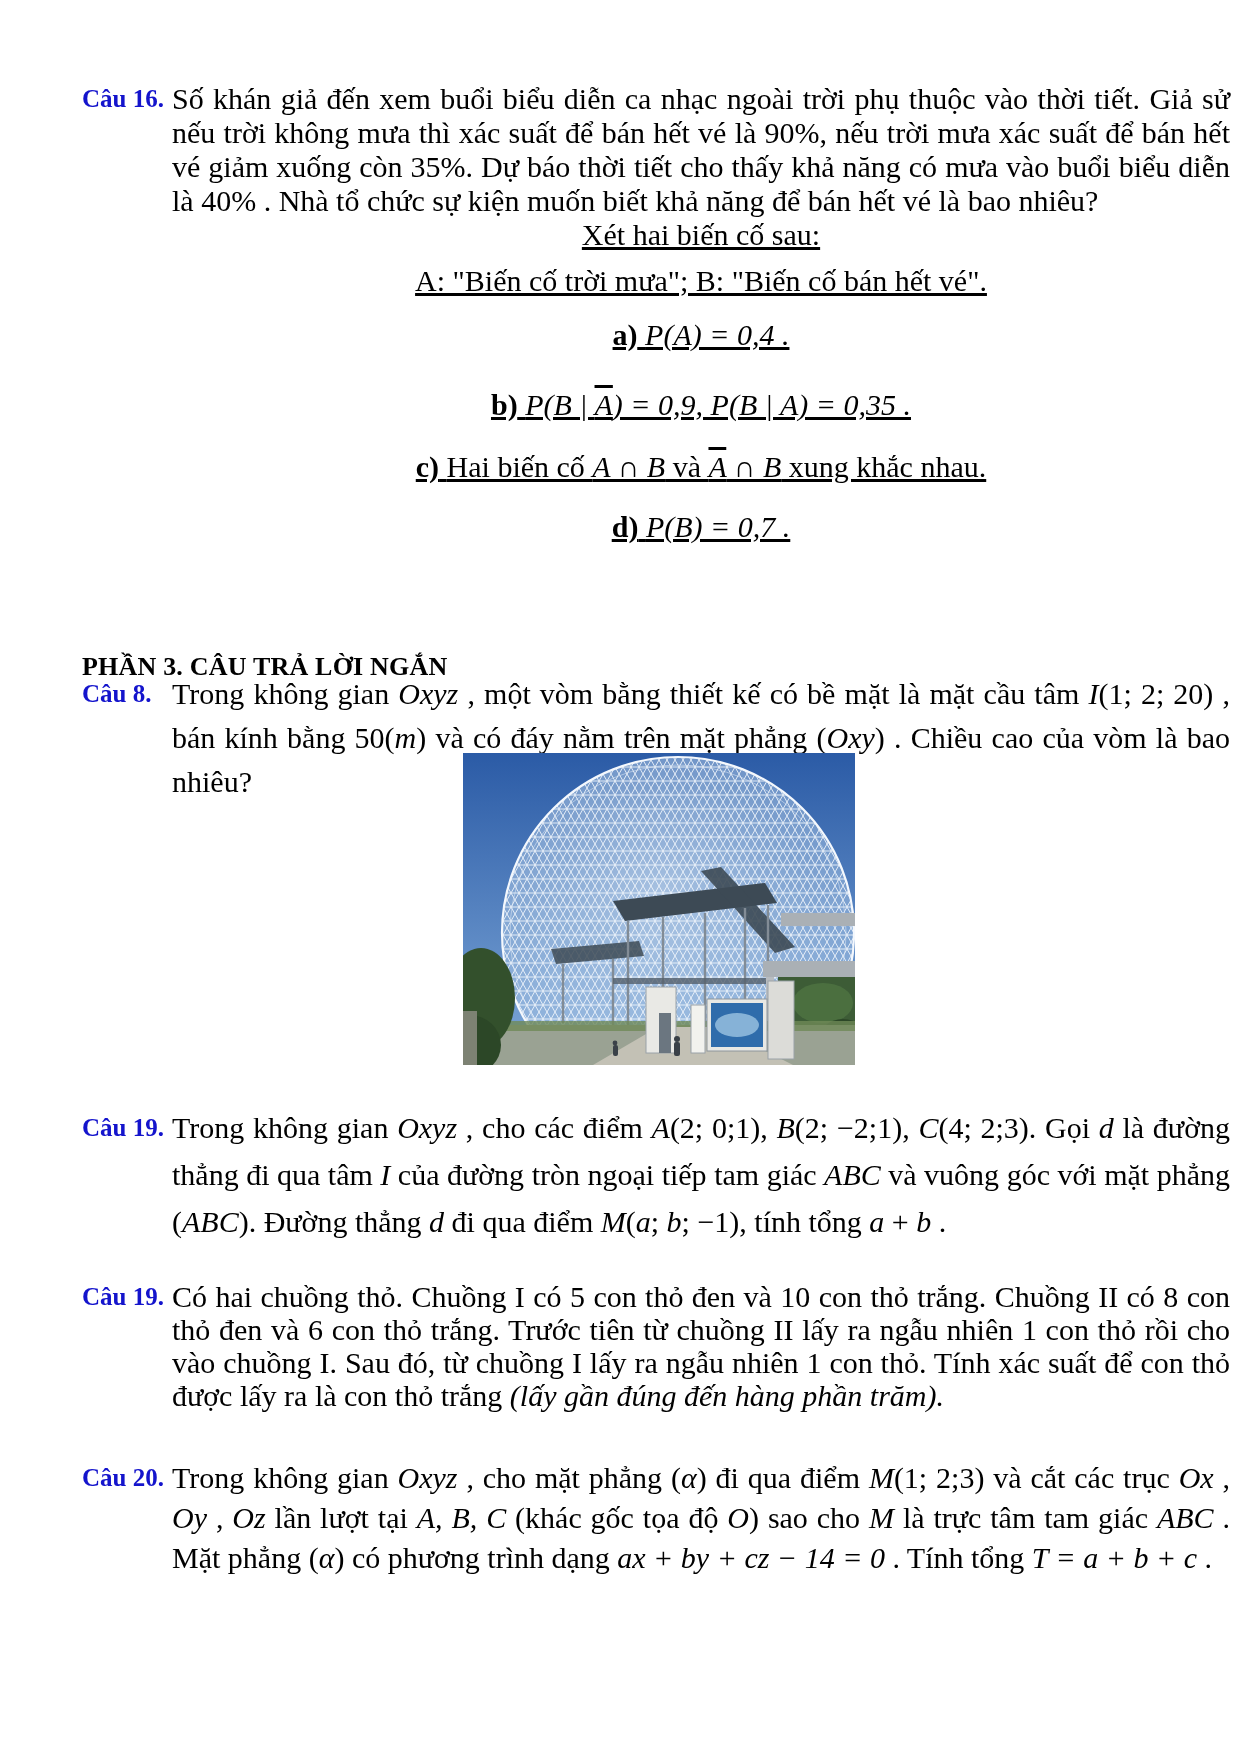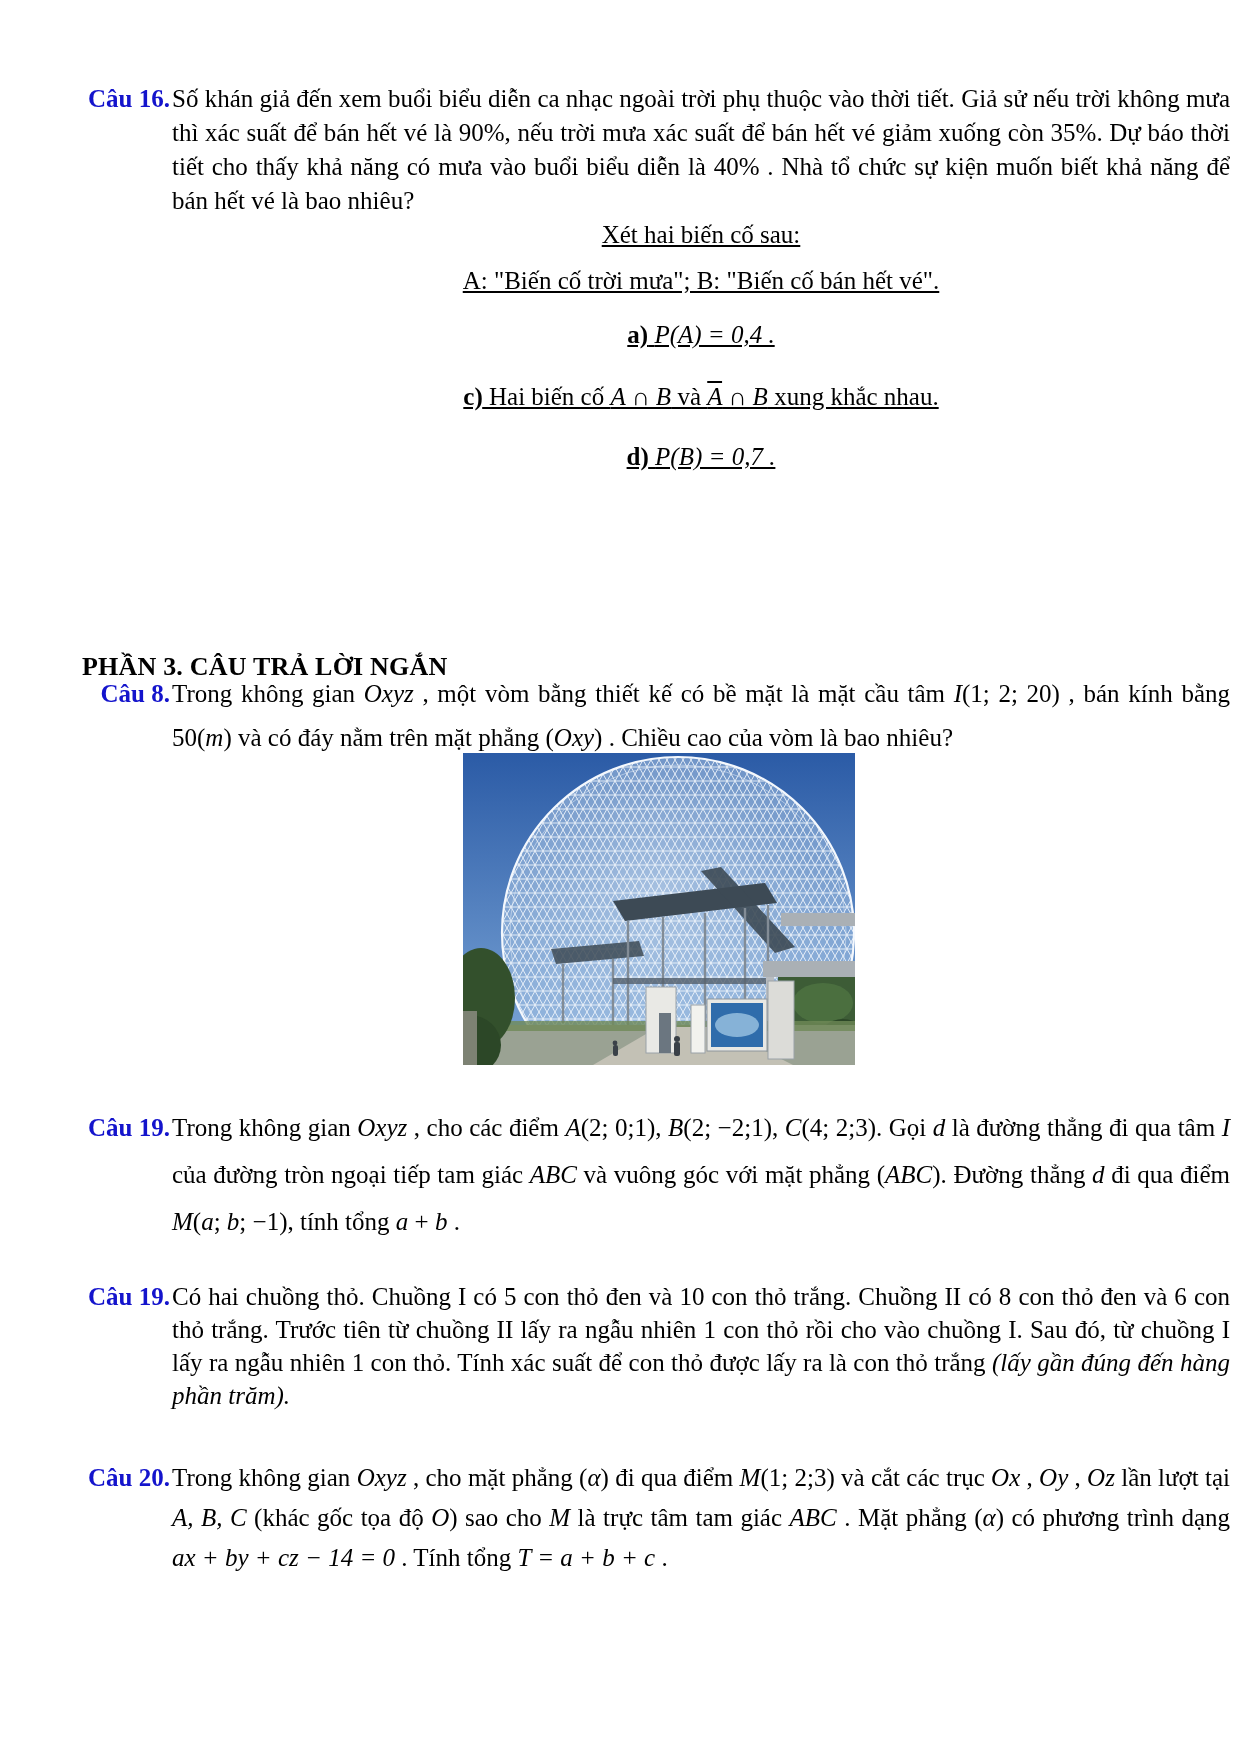--- a/index.html
+++ b/index.html
@@ -9,25 +9,24 @@
     font-family:"Liberation Serif","DejaVu Serif",serif;
     color:#000;
   }
   .page { position:relative; width:1241px; height:1755px; background:#fff; overflow:hidden; }
 
   .q { position:absolute; left:0; width:1241px; }
   .qlabel {
     position:absolute; left:82px; top:0; width:88px;
     font-weight:bold; color:#1414cc; font-size:25px; line-height:34px;
     white-space:nowrap;
-    text-align:right;
   }
   .qcontent {
     position:absolute; left:172px; top:0; width:1058px;
-    font-size:25px; line-height:34px; text-align:justify;
+    font-size:30px; line-height:34px; text-align:justify;
   }
   .lh44 { line-height:44px; }
   .lh47 { line-height:47px; }
   .lh40 { line-height:40px; }
   .lh33 { line-height:33px; }
 
   .heading {
     position:absolute; left:82px; font-weight:bold; font-size:26px;
     letter-spacing:0.2px; white-space:nowrap;margin-top:28px;
   }
@@ -48,20 +47,21 @@
 
 <div class="page">
 
   <div class="q" style="top:82px">
     <div class="qlabel">Câu 16.</div>
     <div class="qcontent">
       <p>Số khán giả đến xem buổi biểu diễn ca nhạc ngoài trời phụ thuộc vào thời tiết. Giả sử nếu trời không mưa thì xác suất để bán hết vé là 90%, nếu trời mưa xác suất để bán hết vé giảm xuống còn 35%. Dự báo thời tiết cho thấy khả năng có mưa vào buổi biểu diễn là 40% . Nhà tổ chức sự kiện muốn biết khả năng để bán hết vé là bao nhiêu?</p>
       <p class="opt">Xét hai biến cố sau:</p>
       <p class="opt" style="margin-top:12px">A: "Biến cố trời mưa"; B: "Biến cố bán hết vé".</p>
       <p class="opt" style="margin-top:20px"><span class="ilabel">a)</span> <span class="mi">P(A) = 0,4 .</span></p>
+      <p class="opt" style="margin-top:36px"><span class="ilabel">b)</span> <span class="mi">P(B | </span><span class="ovl">A</span><span class="mi">) = 0,9, P(B | A) = 0,35 .</span></p>
       <p class="opt" style="margin-top:28px"><span class="ilabel">c)</span> <span>Hai biến cố </span><span class="mi">A ∩ B</span><span> và </span><span class="ovl">A</span><span class="mi"> ∩ B</span><span> xung khắc nhau.</span></p>
       <p class="opt" style="margin-top:26px"><span class="ilabel">d)</span> <span class="mi">P(B) = 0,7 .</span></p>
     </div>
   </div>
 
   <div class="heading" style="top:624px">PHẦN 3. CÂU TRẢ LỜI NGẮN</div>
 
   <div class="q" style="top:672px">
     <div class="qlabel" style="line-height:44px">Câu 8.</div>
     <div class="qcontent lh44">

